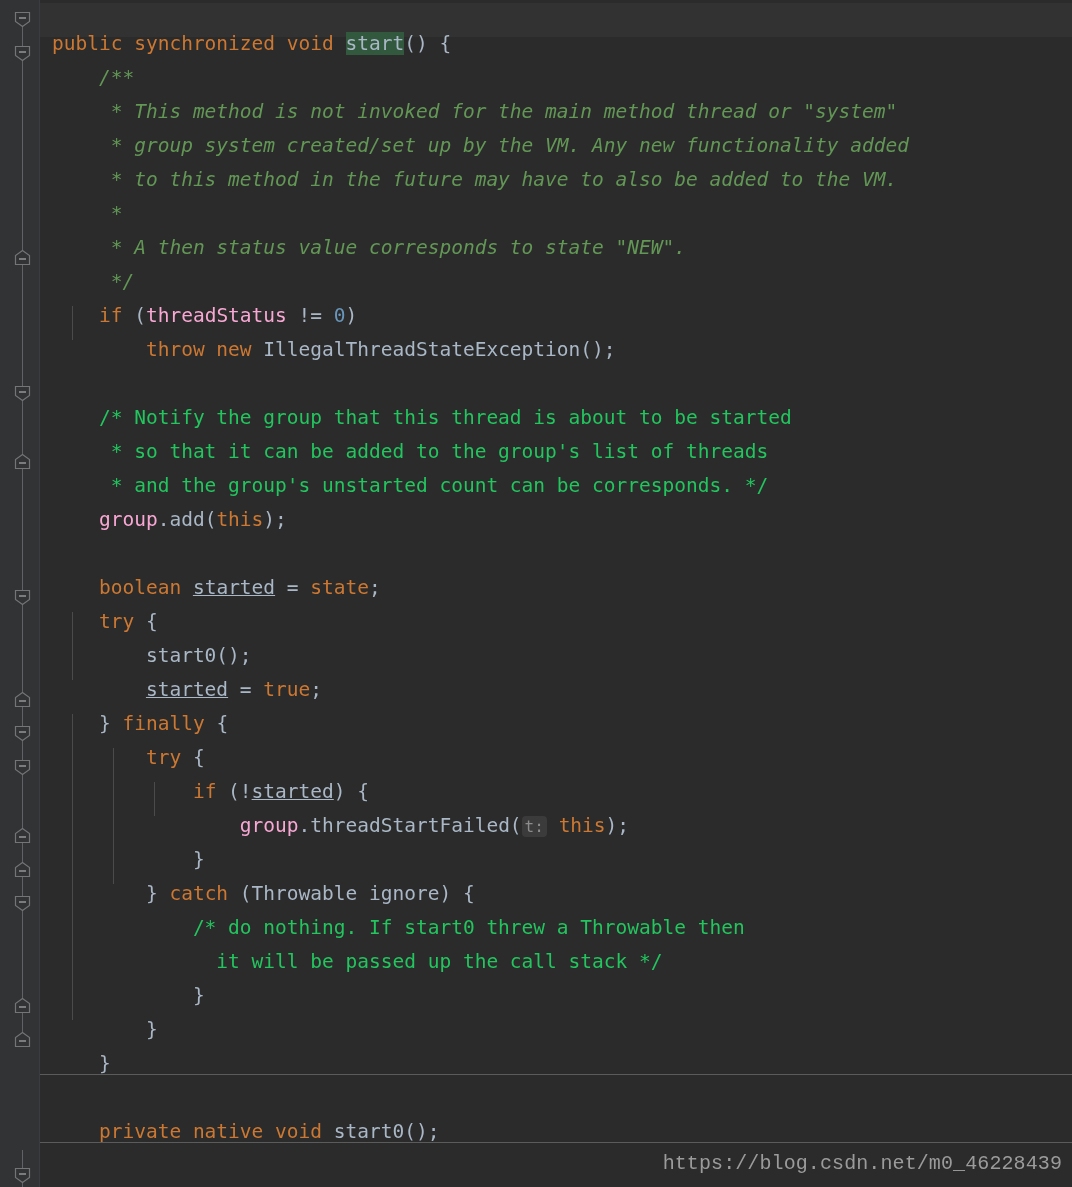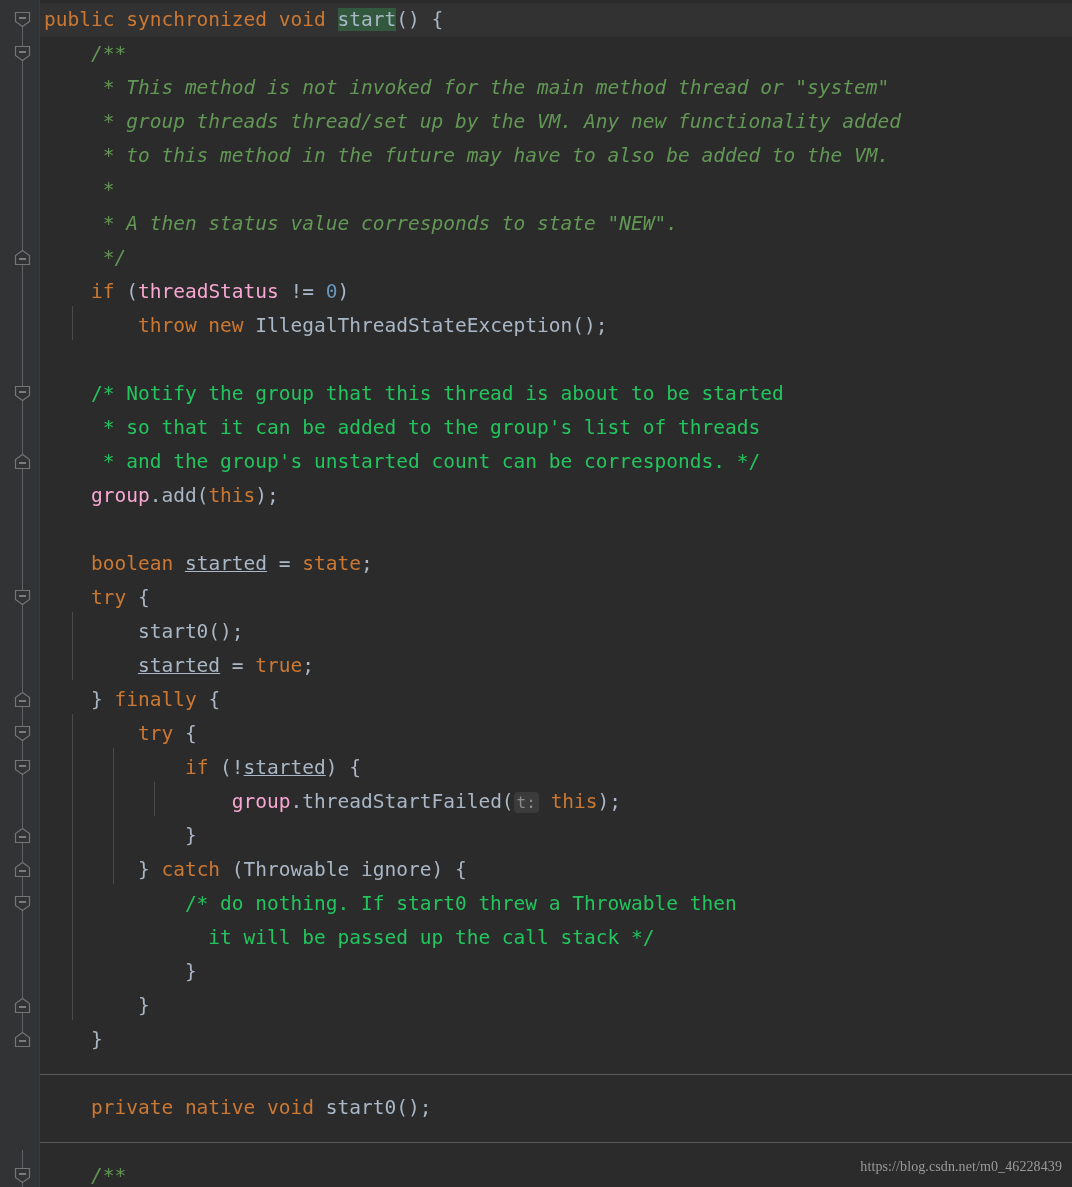--- a/index.html
+++ b/index.html
@@ -85,26 +85,27 @@
     position: absolute;
     left: 0;
     width: 1032px;
     height: 1px;
     background: #5b5b5b;
   }
 
   
   .line {
     position: absolute;
-    left: 4px;
+    left: 12px;
     height: 34px;
     line-height: 34px;
     font-size: 19.5px;
     white-space: pre;
     letter-spacing: 0px;
+    margin-top: 24px;
   }
   .line .t { white-space: pre; }
 
   
   .kw        { color: #cc7832; }           
   .plain     { color: #a9b7c6; }           
   .field     { color: #f9a8d4; }           
   .num       { color: #6897bb; }           
   .jdoc      { color: #629755; font-style: italic; }  
   .cmt       { color: #22c55e; }           
@@ -117,22 +118,22 @@
     padding: 1px 3px;
     font-size: 16px;
   }
 
   
   .watermark {
     position: absolute;
     right: 10px;
     bottom: 12px;
     color: #9b9b9b;
-    font-size: 14px;
-    font-family: Liberation Serif, serif;
+    font-size: 20px;
+    font-family: Liberation Mono, monospace;
     letter-spacing: 0.1px;
   }
 </style>
 </head>
 <body>
 
 <div id="editor">
 
   <div class="gutter">
     <div class="gutter-inner" id="gutter-inner">
@@ -243,21 +244,21 @@
         <div class="indent-guide" style="left: 114px; top: 782px; height: 34px;"></div>
       </div>
     <div id="sep-layer">
         <div class="method-sep" style="top: 1074px;"></div>
         <div class="method-sep" style="top: 1142px;"></div>
       </div>
     <div id="lines-layer">
         <div class="line" style="top: 3px;"><span class="t kw">public synchronized void </span><span class="t hl">start</span><span class="t plain">() {</span></div>
         <div class="line" style="top: 37px;"><span class="t jdoc">    /**</span></div>
         <div class="line" style="top: 71px;"><span class="t jdoc">     * This method is not invoked for the main method thread or "system"</span></div>
-        <div class="line" style="top: 105px;"><span class="t jdoc">     * group threads thread/set up by the VM. Any new functionality added</span></div>
+        <div class="line" style="top: 105px;"><span class="t jdoc">     * group system created/set up by the VM. Any new functionality added</span></div>
         <div class="line" style="top: 139px;"><span class="t jdoc">     * to this method in the future may have to also be added to the VM.</span></div>
         <div class="line" style="top: 173px;"><span class="t jdoc">     *</span></div>
         <div class="line" style="top: 207px;"><span class="t jdoc">     * A then status value corresponds to state "NEW".</span></div>
         <div class="line" style="top: 241px;"><span class="t jdoc">     */</span></div>
         <div class="line" style="top: 275px;"><span class="t plain">    </span><span class="t kw">if</span><span class="t plain"> (</span><span class="t field">threadStatus</span><span class="t plain"> != </span><span class="t num">0</span><span class="t plain">)</span></div>
         <div class="line" style="top: 309px;"><span class="t plain">        </span><span class="t kw">throw new</span><span class="t plain"> IllegalThreadStateException();</span></div>
         <div class="line" style="top: 343px;"></div>
         <div class="line" style="top: 377px;"><span class="t cmt">    /* Notify the group that this thread is about to be started</span></div>
         <div class="line" style="top: 411px;"><span class="t cmt">     * so that it can be added to the group's list of threads</span></div>
         <div class="line" style="top: 445px;"><span class="t cmt">     * and the group's unstarted count can be corresponds. */</span></div>

